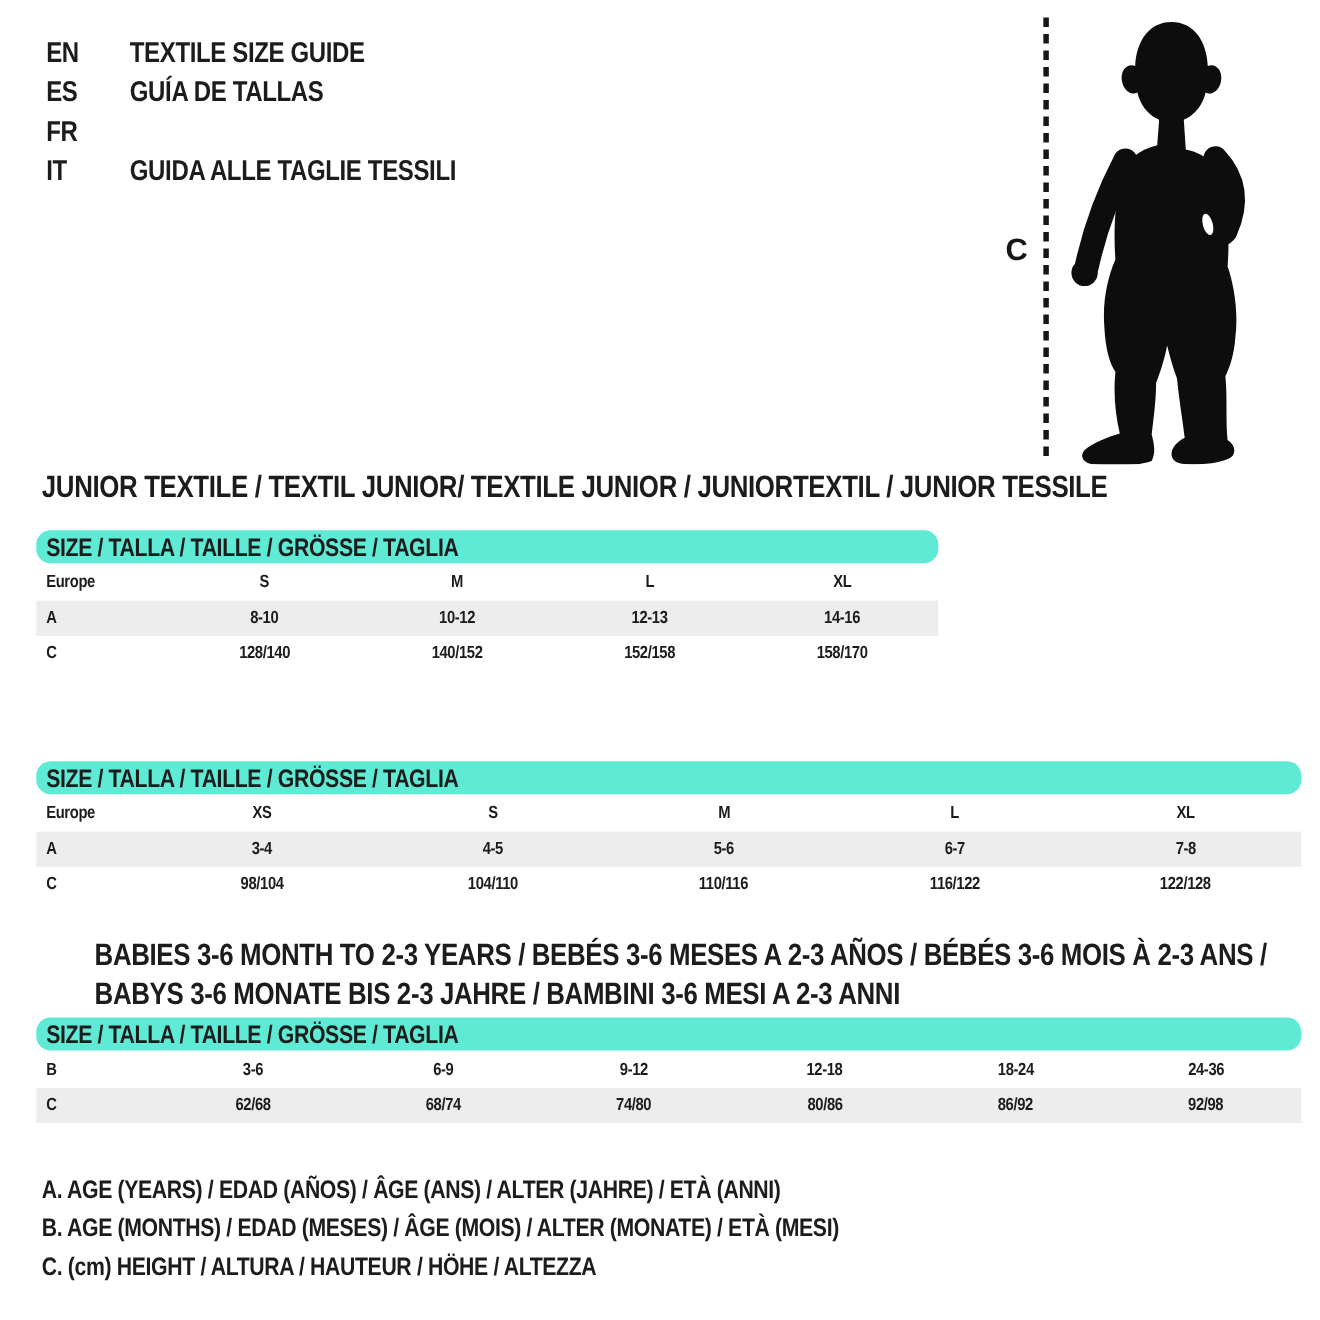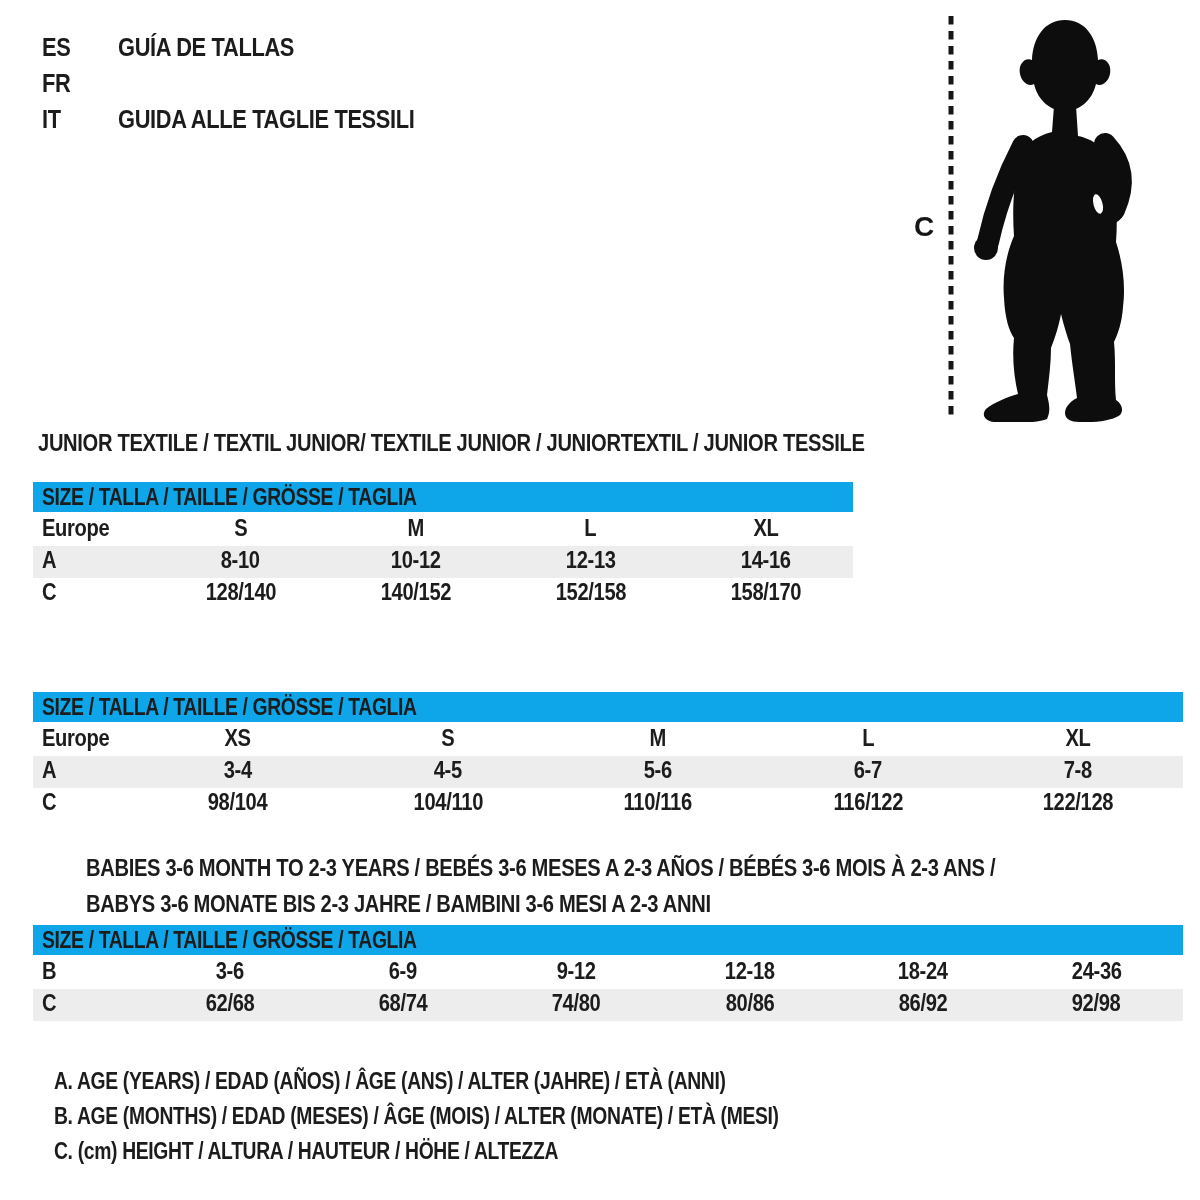--- a/index.html
+++ b/index.html
@@ -15,52 +15,56 @@
   
   .lang{position:absolute;left:42px;top:29px;}
   .lang-row{display:flex;height:36px;align-items:center;font-size:26px;font-weight:700;}
   .lang-code{width:76px;}
 
   
   .figure{position:absolute;left:905px;top:12px;}
   .figure text{font-family:"Liberation Sans",sans-serif;}
 
   
-  .sec-title{position:absolute;font-size:24px;font-weight:700;line-height:27px;}
+  .sec-title{position:absolute;font-size:28px;font-weight:700;line-height:27px;}
   .sub{font-size:0.62em;position:relative;top:0.22em;letter-spacing:-0.2px;}
 
   
   .table{position:absolute;}
-  .thead{height:30px;background:#0ea5e9;display:flex;align-items:center;
-         padding-left:9px;font-size:23px;font-weight:700;margin-bottom:2px;box-sizing:border-box;}
-  .trow{display:flex;height:32px;align-items:flex-start;font-size:24px;font-weight:700;}
+  .thead{height:30px;background:#5eead4;display:flex;align-items:center;
+         padding-left:9px;font-size:23px;font-weight:700;margin-bottom:2px;box-sizing:border-box;border-radius:13px;}
+  .trow{display:flex;height:32px;align-items:center;font-size:16px;font-weight:700;}
   .trow.shaded{background:#ededed;}
   .tcell{box-sizing:border-box;}
   .tlabel{padding-left:9px;flex:0 0 auto;}
   .tval{flex:1 1 0;display:flex;justify-content:center;align-items:center;}
   .t0{left:33px;top:482px;width:820px;}
   .t1{left:33px;top:692px;width:1150px;}
   .t2{left:33px;top:925px;width:1150px;}
   .t0 .tlabel{width:120px;}
   .t1 .tlabel{width:100px;}
   .t2 .tlabel{width:110px;}
   .tt0{left:38px;top:429px;}
   .tt1{left:38px;top:640px;}
   .tt2{left:38px;top:850px;line-height:36px;margin-left:48px;}
 
   
-  .legend{position:absolute;left:54px;top:1064px;}
+  .legend{position:absolute;left:38px;top:1064px;}
   .legend-line{height:35px;display:flex;align-items:center;font-size:23px;font-weight:700;}
 </style>
 </head>
 <body>
 
 <div class="page">
 
   <div class="lang">
+    <div class="lang-row">
+      <span class="lang-code"><span class="cnd ol">EN</span></span>
+      <span><span class="cnd ol">TEXTILE SIZE GUIDE</span></span>
+    </div>
     <div class="lang-row">
       <span class="lang-code"><span class="cnd ol">ES</span></span>
       <span><span class="cnd ol">GUÍA DE TALLAS</span></span>
     </div>
     <div class="lang-row">
       <span class="lang-code"><span class="cnd ol">FR</span></span>
     </div>
     <div class="lang-row">
       <span class="lang-code"><span class="cnd ol">IT</span></span>
       <span><span class="cnd ol">GUIDA ALLE TAGLIE TESSILI</span></span>

